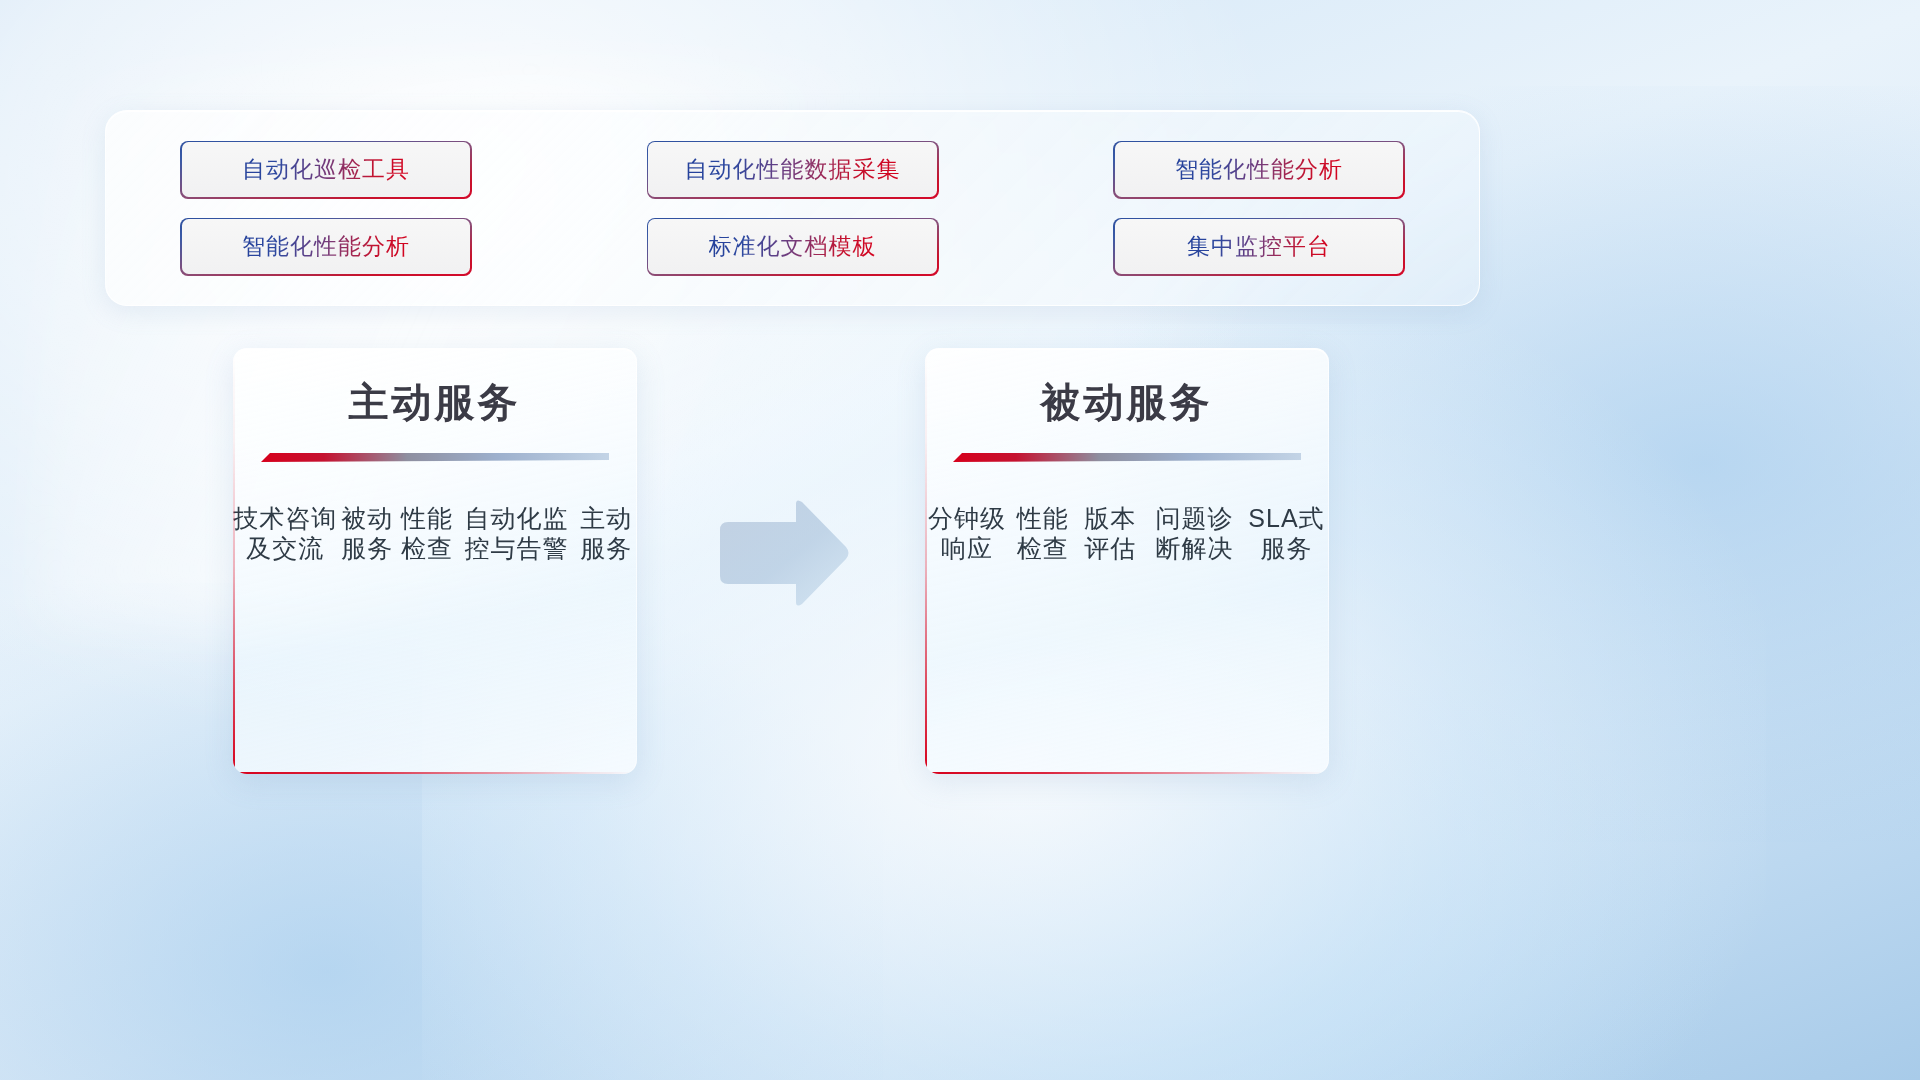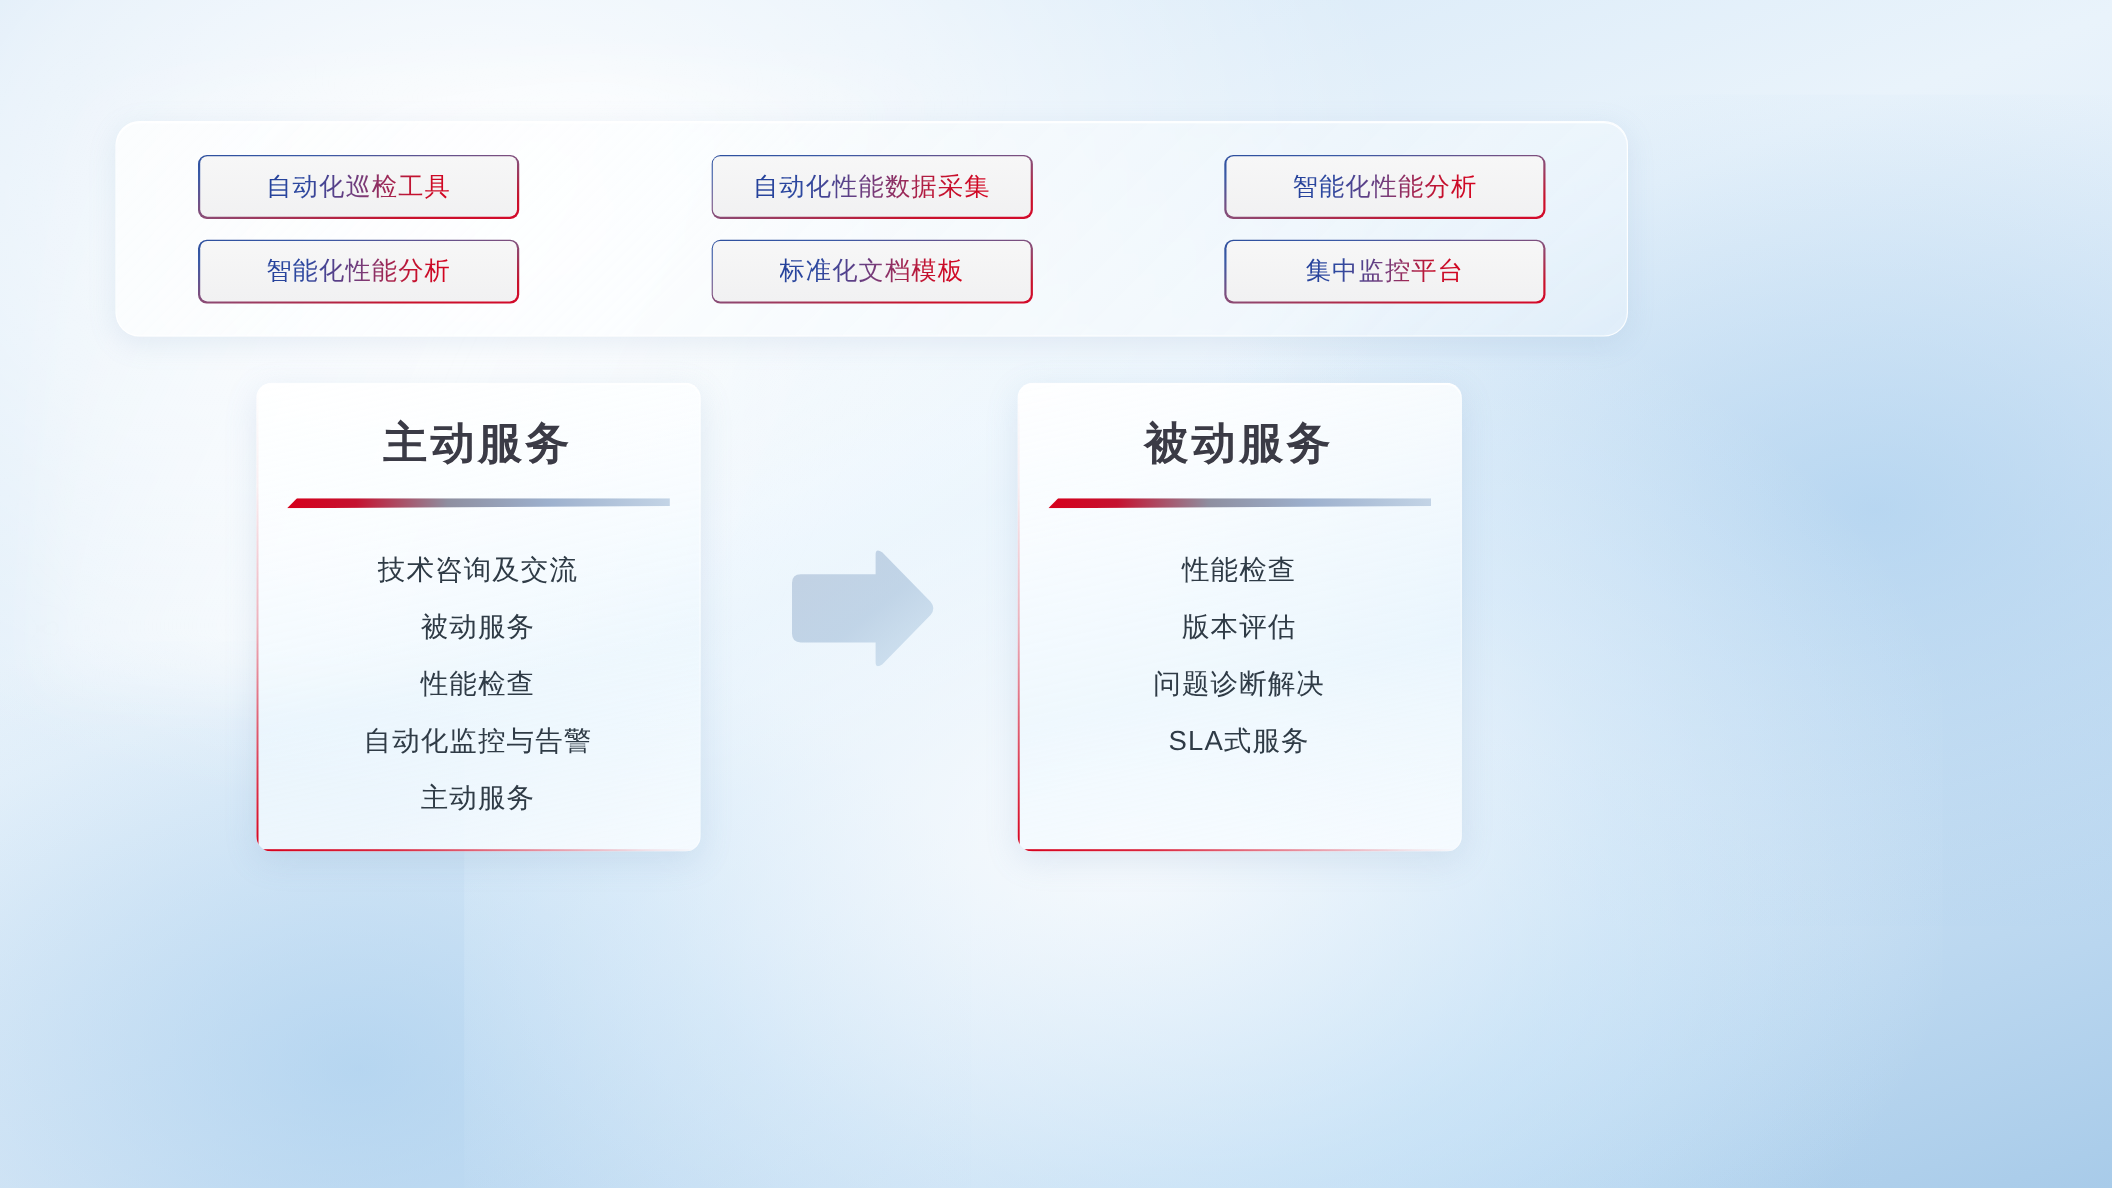--- a/index.html
+++ b/index.html
@@ -119,21 +119,21 @@
     text-align:center;
     font-size:40px;font-weight:700;letter-spacing:3px;
     color:#3b3b46;
     text-shadow:0 1px 1px rgba(255,255,255,0.9);
   }
   .card-divider{
     margin:23px auto 0;width:348px;height:9px;display:block;
   }
   .card-list{
     list-style:none;margin:0;padding:30px 0 0;
-    display:flex;flex-direction:column;
+    display:flex;flex-direction:row;
   }
   .card-list li{
     text-align:center;
     font-size:25px;
     color:#2f3b46;
     letter-spacing:1px;
     padding:11px 0;
     line-height:1.2;
   }
 </style>
@@ -230,20 +230,21 @@
           <stop offset="18%" stop-color="#c51230"></stop>
           <stop offset="42%" stop-color="#8e8fa0"></stop>
           <stop offset="68%" stop-color="#9db0cd"></stop>
           <stop offset="100%" stop-color="#c3d4e6"></stop>
         </linearGradient>
       </defs>
       <path d="M0 9 L9 0 L348 0 L348 7 L0 9 Z" fill="url(#divGradR)"></path>
     </svg>
 
     <ul class="card-list">
+      <li>分钟级响应</li>
       <li>性能检查</li>
       <li>版本评估</li>
       <li>问题诊断解决</li>
       <li>SLA式服务</li>
     </ul>
   </div>
 
 </div>
 
 </body></html>

